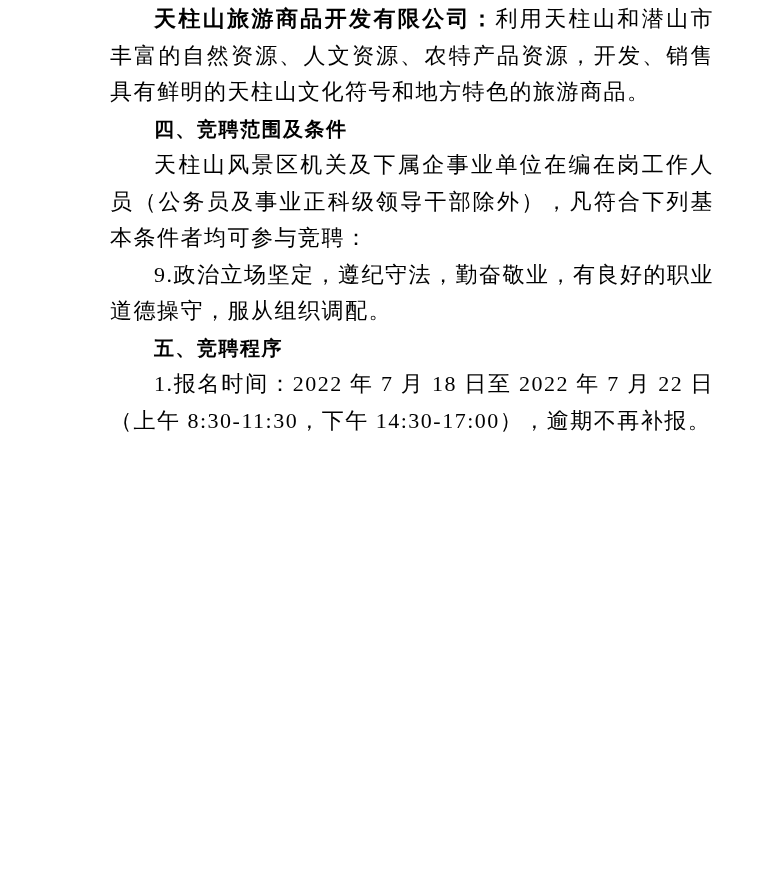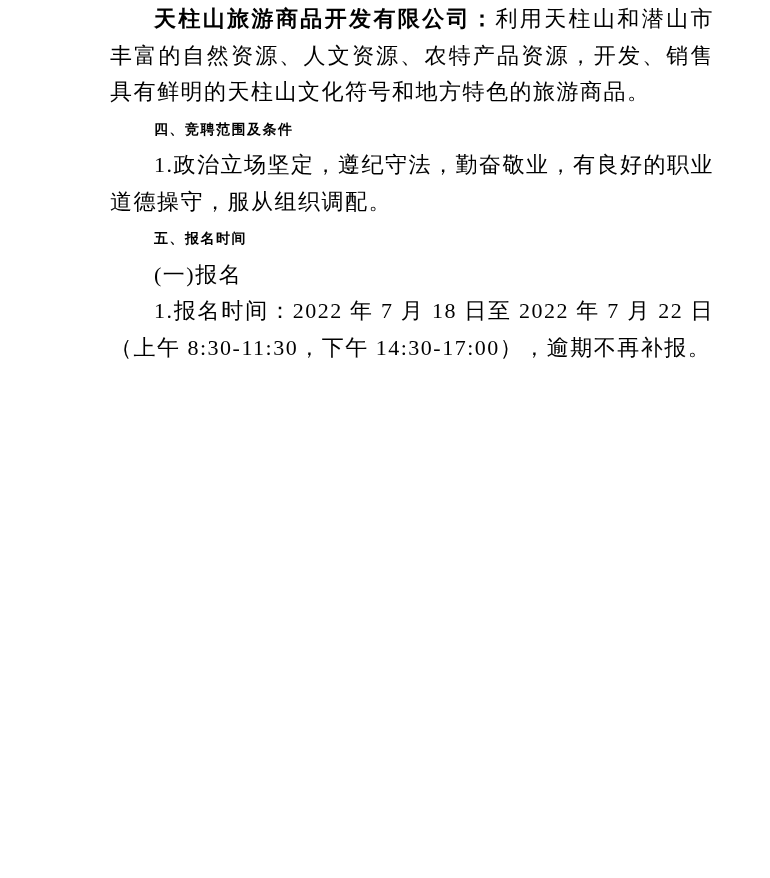--- a/index.html
+++ b/index.html
@@ -30,42 +30,42 @@
     text-align-last: left;
     text-indent: 44px;
     letter-spacing: 1.5px;
     word-break: break-all;
   }
   .para .lead-bold {
     font-weight: 700;
   }
   .heading {
     margin: 0;
-    font-size: 14px;
+    font-size: 20px;
     line-height: 36.5px;
     text-indent: 44px;
     font-weight: 700;
     font-family: "Liberation Sans", "DejaVu Sans", sans-serif;
     letter-spacing: 1.5px;
   }
 </style>
 </head>
 <body>
 
 <div class="doc-page">
 
   <p class="para"><span class="lead-bold">天柱山旅游商品开发有限公司：</span><span>利用天柱山和潜山市丰富的自然资源、人文资源、农特产品资源，开发、销售具有鲜明的天柱山文化符号和地方特色的旅游商品。</span></p>
 
 
   <p class="heading">四、竞聘范围及条件</p>
 
+  <p class="para">天柱山风景区机关及下属企事业单位在编在岗工作人员（公务员及事业正科级领导干部除外），凡符合下列基本条件者均可参与竞聘：</p>
 
-  <p class="para">1.政治立场坚定，遵纪守法，勤奋敬业，有良好的职业道德操守，服从组织调配。</p>
+  <p class="para">9.政治立场坚定，遵纪守法，勤奋敬业，有良好的职业道德操守，服从组织调配。</p>
 
 
 
-  <p class="heading">五、报名时间</p>
+  <p class="heading">五、竞聘程序</p>
 
-  <p class="para">(一)报名</p>
 
   <p class="para">1.报名时间：2022 年 7 月 18 日至 2022 年 7 月 22 日（上午 8:30-11:30，下午 14:30-17:00），逾期不再补报。</p>
 
 </div>
 
 </body></html>

